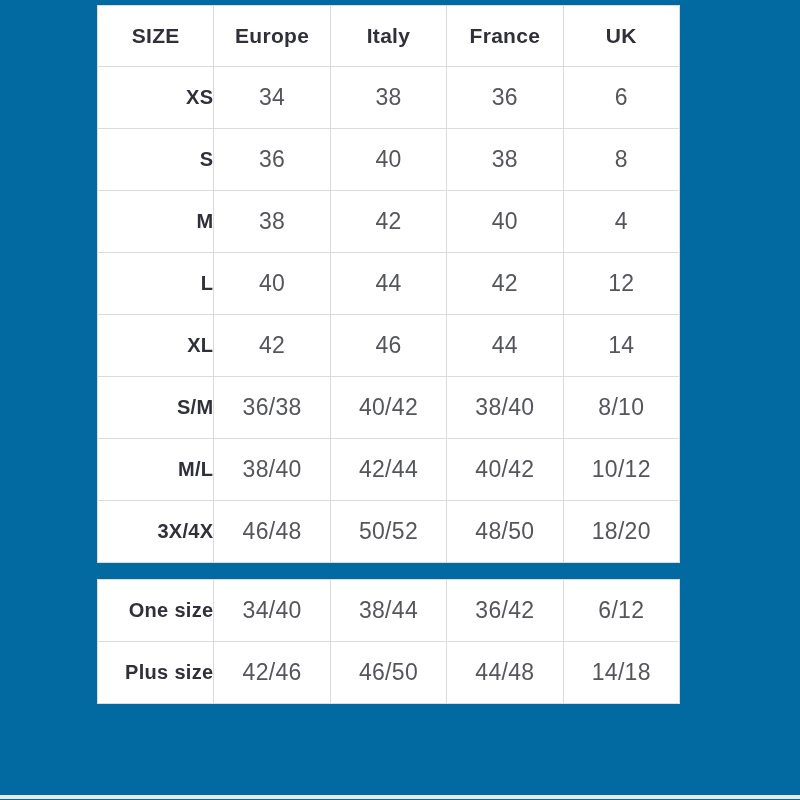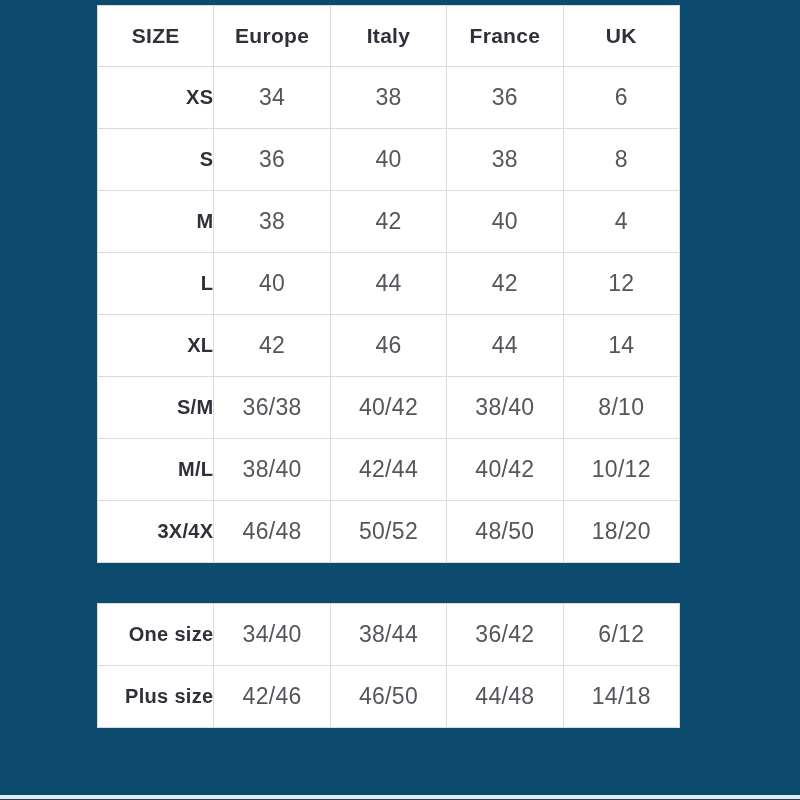--- a/index.html
+++ b/index.html
@@ -4,21 +4,21 @@
 <style>
   html, body {
     margin: 0;
     padding: 0;
     background: #ffffff;
   }
   .page {
     position: relative;
     width: 800px;
     height: 800px;
-    background: #0c4a6e;
+    background: #0369a1;
     overflow: hidden;
     font-family: "Liberation Sans", "DejaVu Sans", sans-serif;
   }
   .tables-wrap {
     position: absolute;
     left: 97px;
     top: 5px;
     width: 583px;
   }
   table.size-table {
@@ -48,21 +48,21 @@
     color: #55565b;
     letter-spacing: 0.3px;
   }
   table.size-table td.row-label {
     font-weight: bold;
     color: #30303a;
     font-size: 20px;
     text-align: right;
   }
   table.size-table.extra {
-    margin-top: 40px;
+    margin-top: 16px;
   }
   table.size-table.extra td {
     height: 61px;
   }
   .bottom-strip {
     position: absolute;
     left: 0;
     right: 0;
     bottom: 1px;
     height: 4px;

